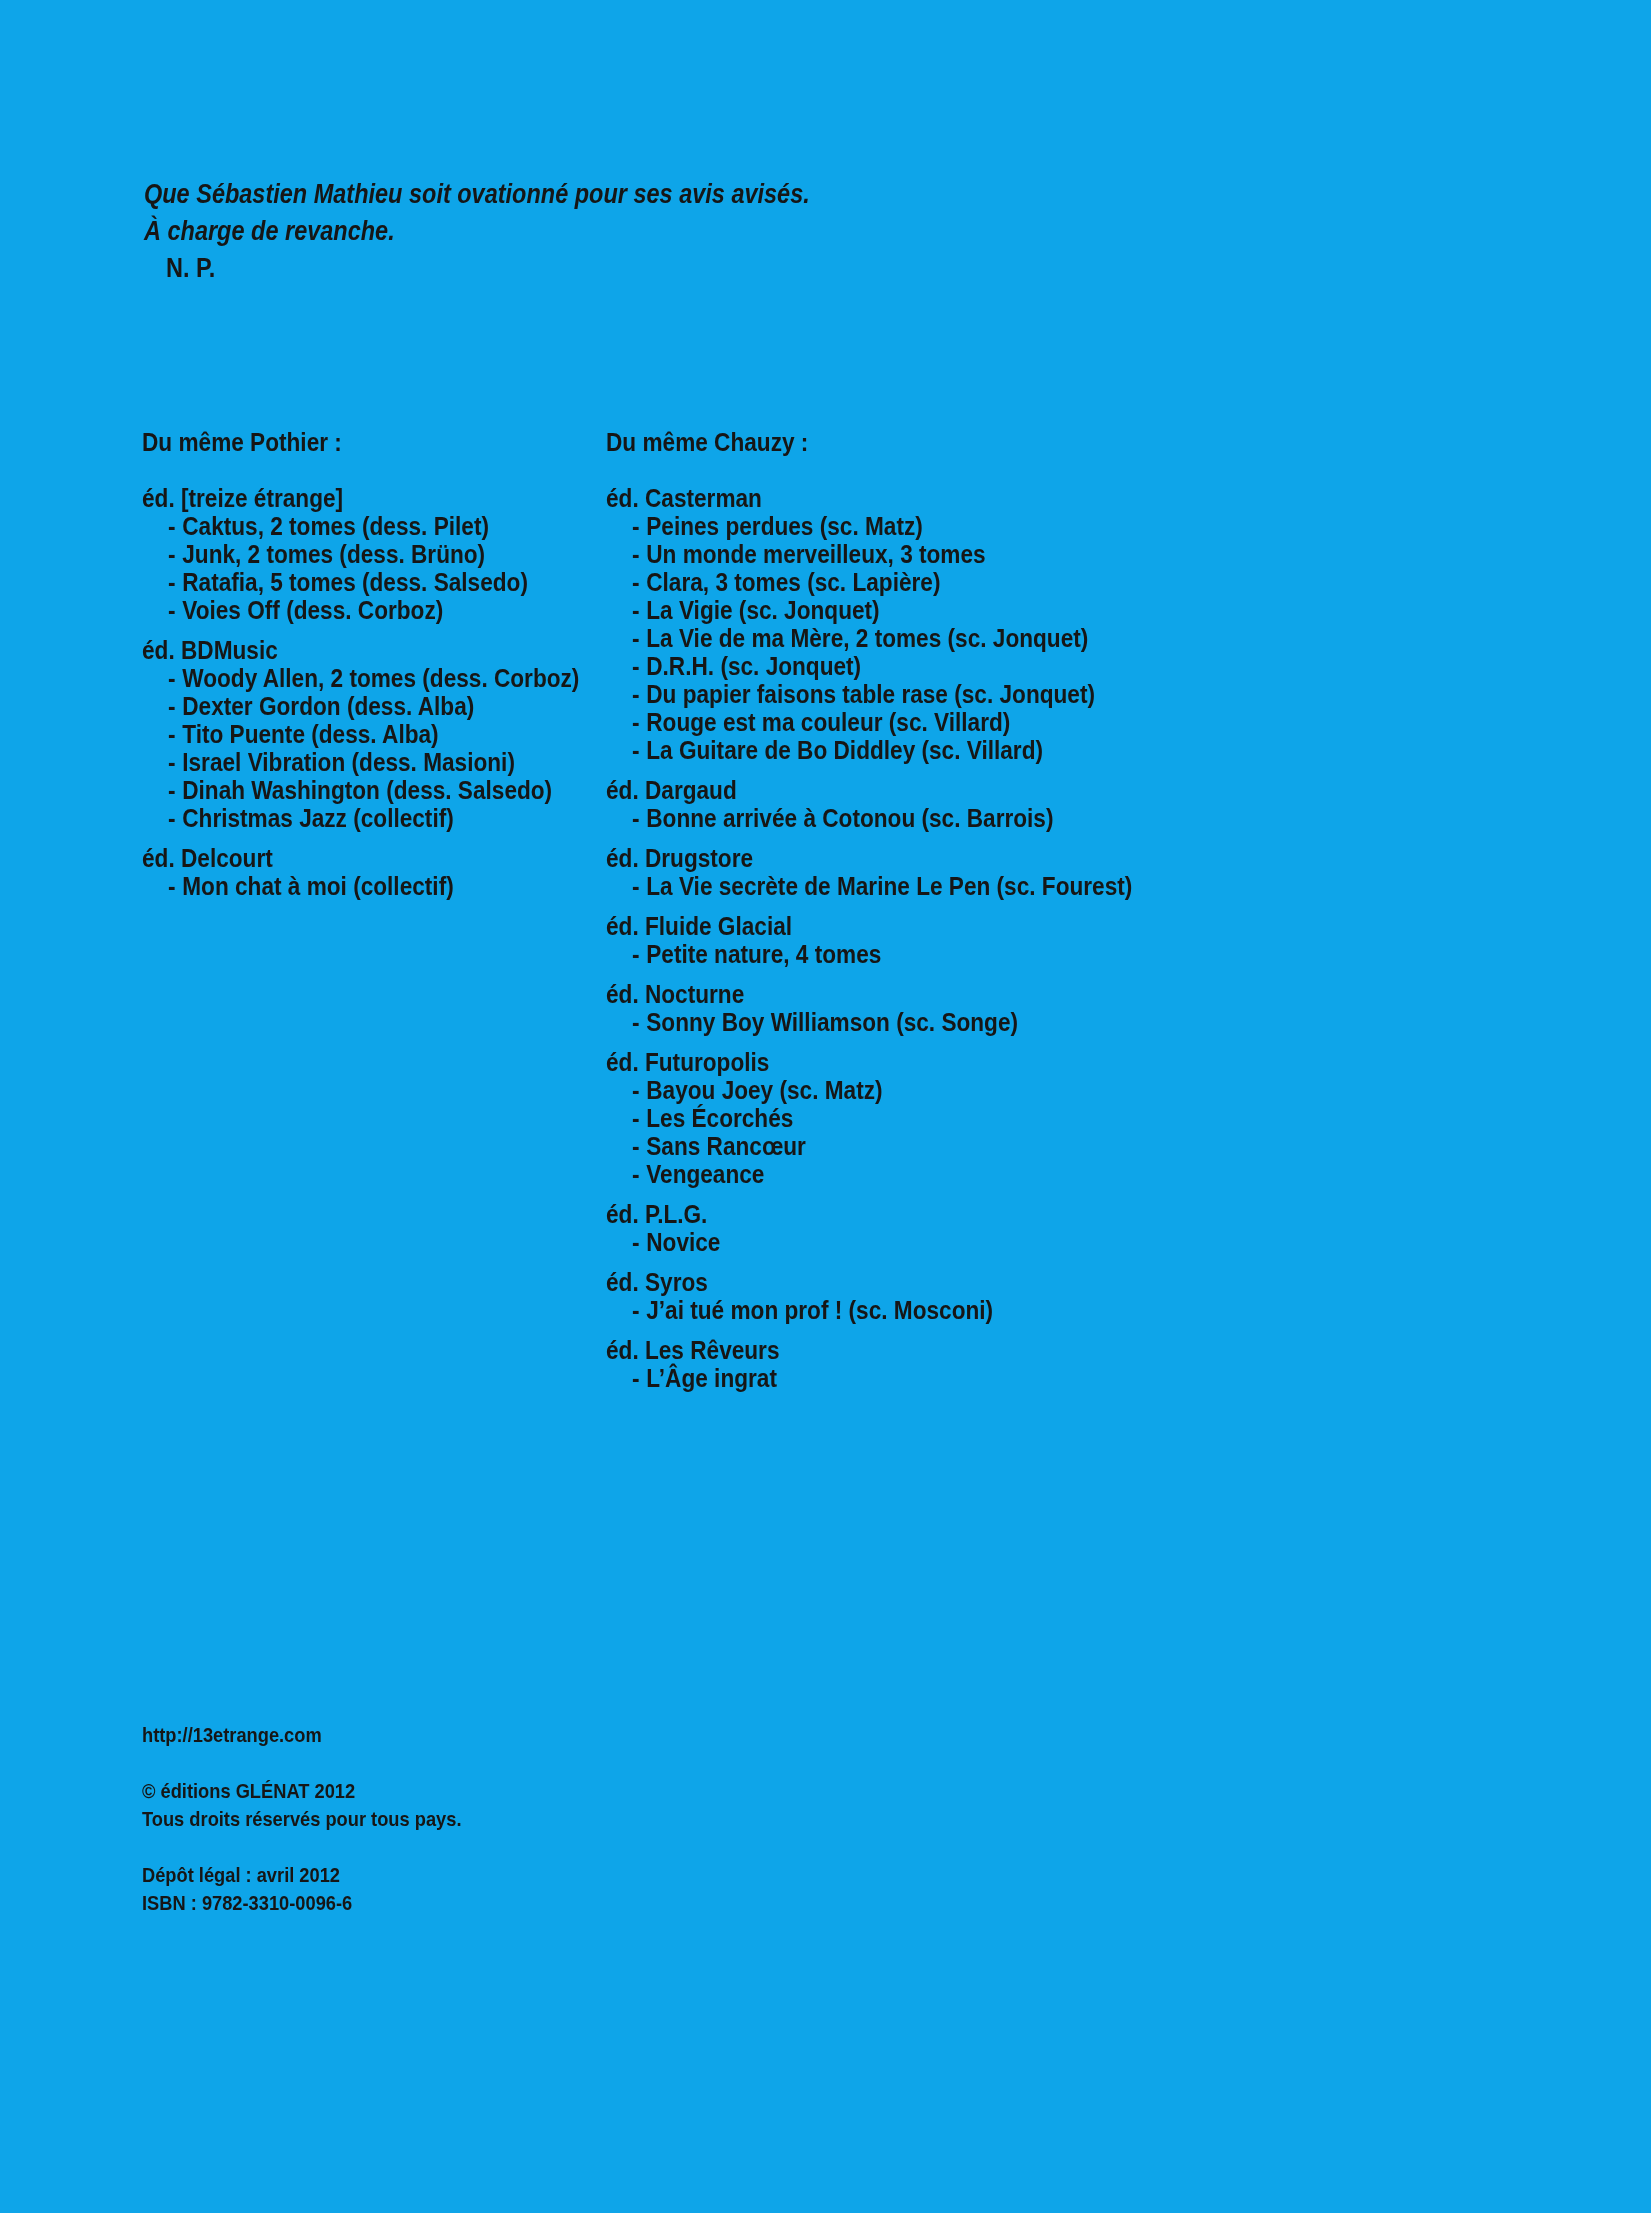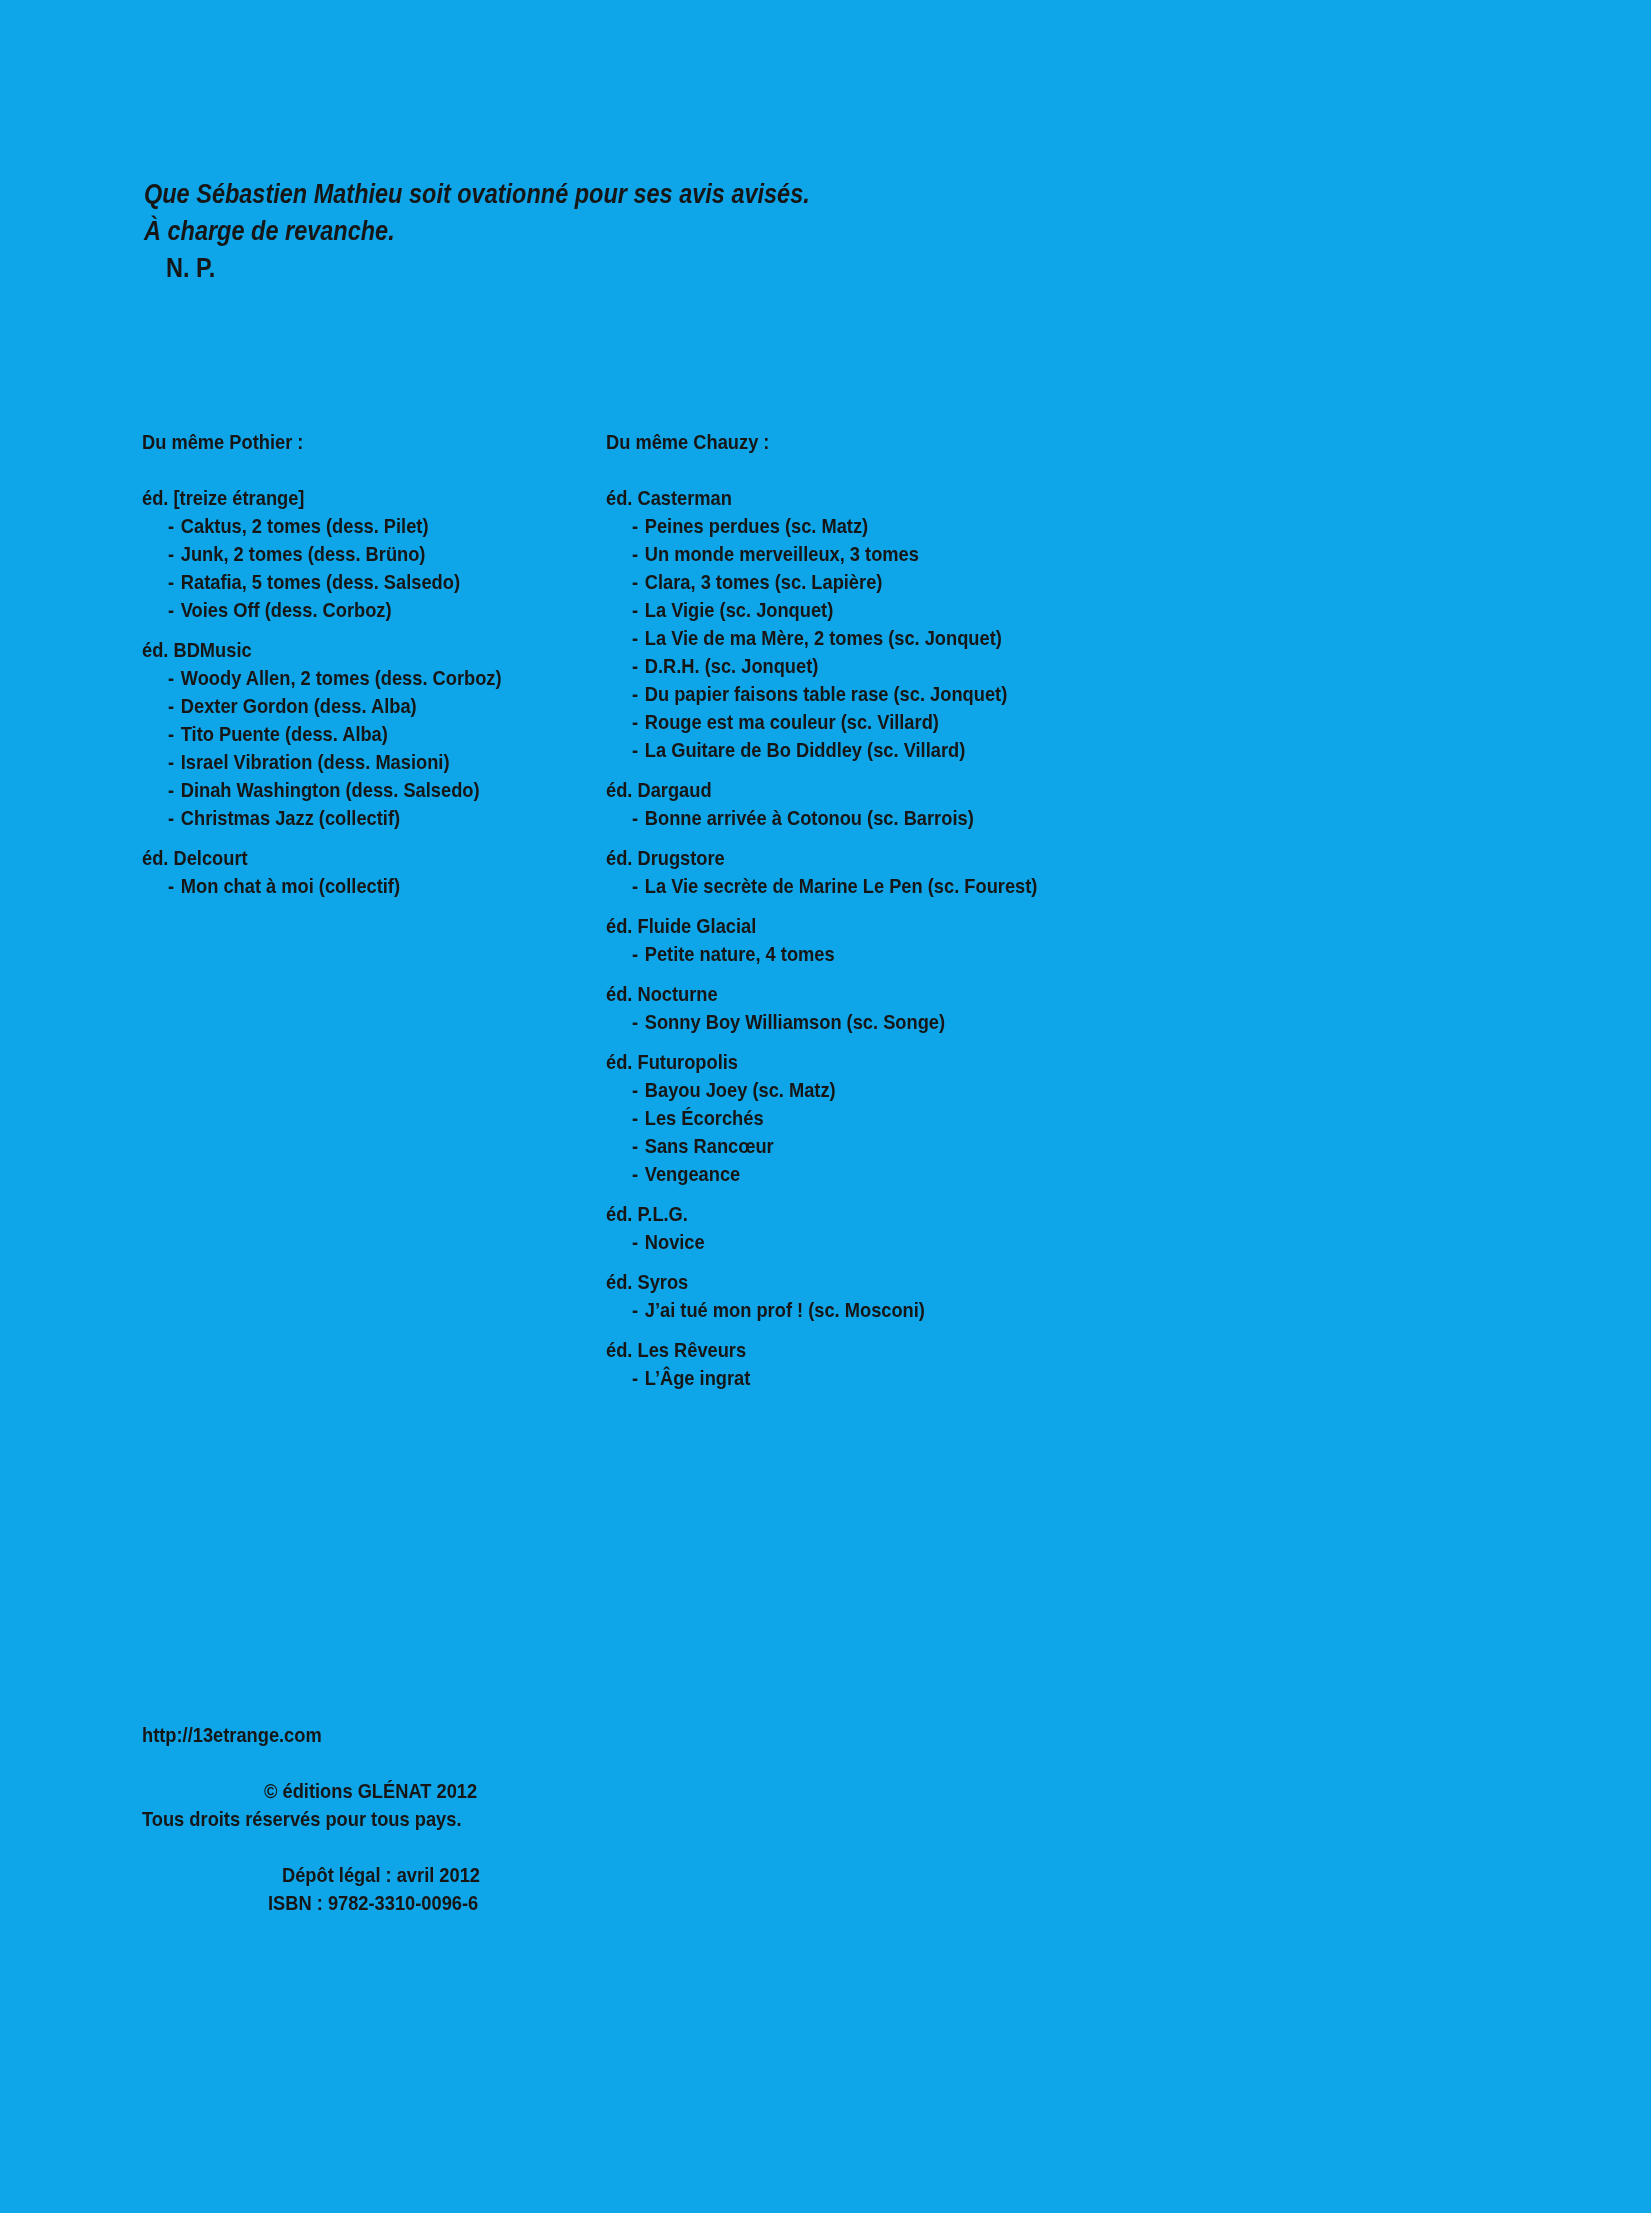--- a/index.html
+++ b/index.html
@@ -38,41 +38,41 @@
     line-height: 37px;
     font-weight: bold;
   }
   .ded-line { font-style: italic; }
   .ded-sig  { font-style: normal; padding-left: 22.4px; }
 
   
   .col {
     position: absolute;
     top: 428px;
-    font-size: 21px;
+    font-size: 26px;
     line-height: 28px;
     font-weight: bold;
   }
   .col-left  { left: 142px; }
   .col-right { left: 606px; }
   .col-heading { margin-bottom: 28px; }
   .section + .section { margin-top: 12px; }
   .item { padding-left: 26px; }
   .item .bullet { margin-right: 7.7px; }
 
   
   .colophon {
     position: absolute;
     left: 142px;
     top: 1721px;
     font-size: 21px;
     line-height: 28px;
     font-weight: bold;
   }
-  .col-group + .col-group { margin-top: 28px; text-align: right; }
+  .col-group + .col-group { margin-top: 28px; }
 </style>
 </head>
 <body>
 
 <div class="page">
 
   <div class="dedication">
     <div class="ded-line">
       <span class="condensed">Que Sébastien Mathieu soit ovationné pour ses avis avisés.</span>
     </div>

